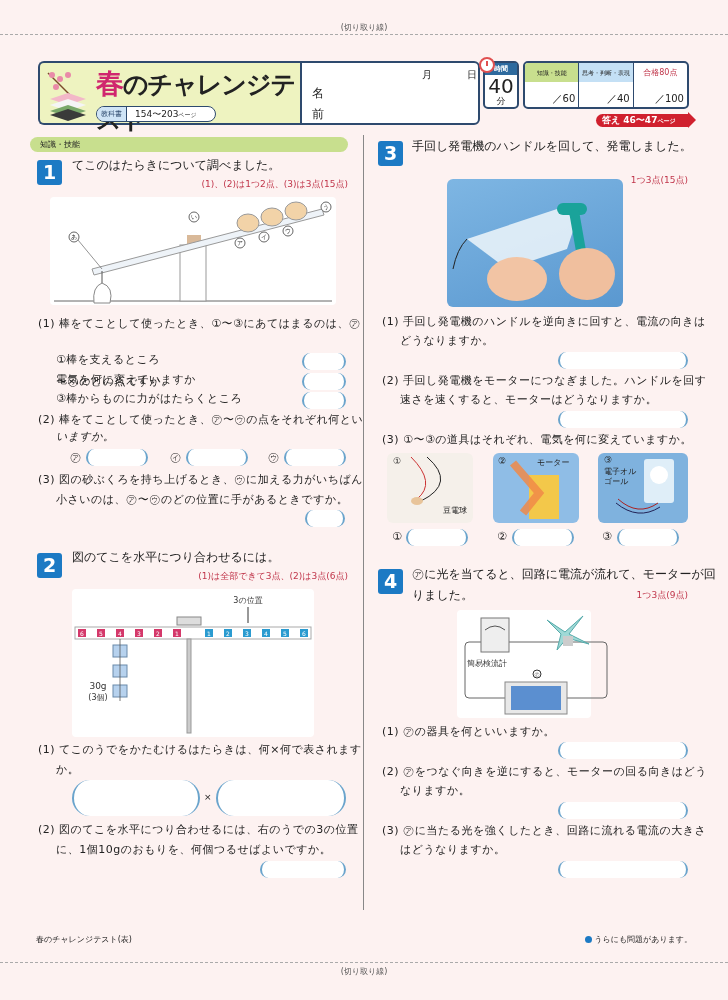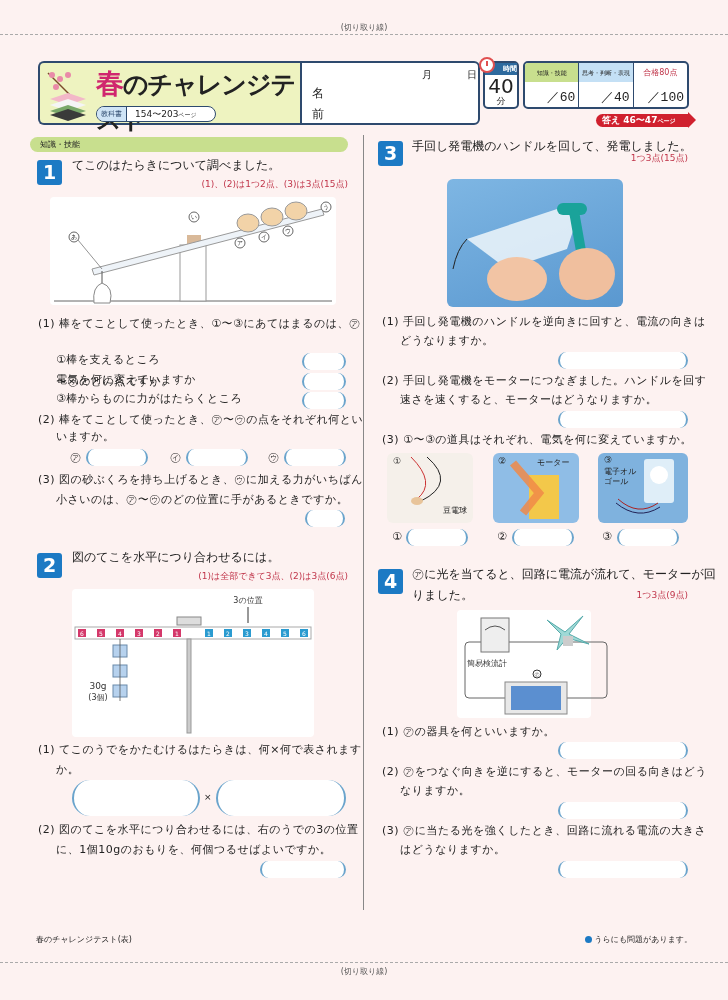--- a/index.html
+++ b/index.html
@@ -46,39 +46,39 @@
   .name-box .month { position: absolute; left: 120px; top: 5px; font-size: 10px; }
   .name-box .day { position: absolute; left: 165px; top: 5px; font-size: 10px; }
   .name-box .na { position: absolute; left: 10px; top: 22px; font-size: 12px; }
   .name-box .mae { position: absolute; left: 10px; top: 43px; font-size: 12px; }
   .time-box {
     position: absolute; left: 483px; top: 61px; width: 36px; height: 48px;
     background: #fff; border: 2px solid #2e4a6e; border-radius: 5px; text-align: center;
   }
   .time-box .time-head {
     height: 12px; background: #2e6a9e; color: #fff; font-size: 7px; font-weight: bold;
-    text-align: right; padding-right: 0; line-height: 12px;
+    padding-right: 0; line-height: 12px;
   }
   .clock {
     position: absolute; left: -6px; top: -6px; width: 16px; height: 16px; border-radius: 50%;
     background: #fff; border: 2px solid #e05050;
   }
   .clock::after {
     content: ""; position: absolute; left: 5px; top: 2px; width: 2px; height: 5px; background: #e05050;
   }
   .time-box .time-num { font-size: 20px; line-height: 20px; margin-top: 1px; }
   .time-box .time-unit { font-size: 9px; line-height: 10px; }
   .score-box {
     position: absolute; left: 523px; top: 61px; width: 166px; height: 48px;
     border: 2px solid #2e4a6e; border-radius: 5px; background: #fff; display: flex; overflow: hidden;
   }
   .score-col { flex: 1; border-right: 1px solid #2e4a6e; position: relative; }
   .score-col:last-child { border-right: none; }
   .score-col .sc-head { height: 19px; font-size: 6px; text-align: center; display: flex; align-items: center; justify-content: center; line-height: 7px; }
-  .score-col .sc-max { position: absolute; right: 3px; bottom: 1px; font-size: 13px; font-family: Liberation Mono, monospace; }
+  .score-col .sc-max { position: absolute; right: 3px; bottom: 1px; font-size: 10px; }
   .answer-tag {
     position: absolute; left: 596px; top: 114px; width: 92px; height: 13px;
     background: #d0202e; color: #fff; font-size: 9px; font-weight: bold;
     border-radius: 7px 0 0 7px; padding-left: 6px; line-height: 13px;
   }
   .answer-tag::after {
     content: ""; position: absolute; right: -8px; top: -2px;
     border-left: 8px solid #d0202e; border-top: 8px solid transparent; border-bottom: 8px solid transparent;
   }
   .answer-tag small { font-size: 6px; }
@@ -207,21 +207,21 @@
 <div class="qtext" style="left:38px;top:314px;">(1) 棒をてことして使ったとき、①〜③にあてはまるのは、㋐</div>
 <div class="qtext" style="left:56px;top:352px;margin-top:20px;">〜㋒のどの点ですか。</div>
 <div class="qtext" style="left:56px;top:350px;">①棒を支えるところ</div>
 <div class="ans" style="left:302px;top:353px;width:44px;"></div>
 <div class="qtext" style="left:56px;top:370px;">電気を何に変えていますか</div>
 <div class="ans" style="left:302px;top:373px;width:44px;"></div>
 <div class="qtext" style="left:56px;top:389px;">③棒からものに力がはたらくところ</div>
 <div class="ans" style="left:302px;top:392px;width:44px;"></div>
 
 <div class="qtext" style="left:38px;top:410px;">(2) 棒をてことして使ったとき、㋐〜㋒の点をそれぞれ何とい</div>
-<div class="qtext" style="left:56px;top:427px;">いますか。</div>
+<div class="qtext" style="left:56px;top:427px;font-style:italic;">いますか。</div>
 <div class="lbl" style="left:70px;top:450px;">㋐</div>
 <div class="ans" style="left:86px;top:449px;width:62px;"></div>
 <div class="lbl" style="left:170px;top:450px;">㋑</div>
 <div class="ans" style="left:186px;top:449px;width:62px;"></div>
 <div class="lbl" style="left:268px;top:450px;">㋒</div>
 <div class="ans" style="left:284px;top:449px;width:62px;"></div>
 
 <div class="qtext" style="left:38px;top:470px;">(3) 図の砂ぶくろを持ち上げるとき、㋒に加える力がいちばん</div>
 <div class="qtext" style="left:56px;top:490px;">小さいのは、㋐〜㋒のどの位置に手があるときですか。</div>
 <div class="ans" style="left:305px;top:510px;width:40px;"></div>
@@ -283,21 +283,21 @@
 <div class="qtext" style="left:56px;top:760px;">か。</div>
 <div class="ans tall" style="left:72px;top:780px;width:128px;"></div>
 <div class="lbl" style="left:204px;top:792px;font-size:9px;">×</div>
 <div class="ans tall" style="left:216px;top:780px;width:130px;"></div>
 <div class="qtext" style="left:38px;top:820px;">(2) 図のてこを水平につり合わせるには、右のうでの3の位置</div>
 <div class="qtext" style="left:56px;top:840px;">に、1個10gのおもりを、何個つるせばよいですか。</div>
 <div class="ans" style="left:260px;top:861px;width:86px;"></div>
 
 <div class="qnum" style="left:378px;top:141px;">3</div>
 <div class="qtitle" style="left:412px;top:138px;">手回し発電機のハンドルを回して、発電しました。</div>
-<div class="points" style="left:520px;top:152px;width:168px;">1つ3点(15点)</div>
+<div class="points" style="left:520px;top:174px;width:168px;">1つ3点(15点)</div>
 <div class="photo" style="left:447px;top:179px;width:176px;height:128px;background:linear-gradient(160deg,#7eb6e3,#5a98d0);">
   <svg width="176" height="128">
     <path d="M20 60 L110 30 L130 40 L120 70 L60 90 Z" fill="#e8f2f8" opacity="0.9"></path>
     <rect x="110" y="24" width="30" height="12" rx="6" fill="#1aa39a"></rect>
     <rect x="126" y="30" width="10" height="50" rx="4" fill="#1aa39a" transform="rotate(-10 130 55)"></rect>
     <ellipse cx="70" cy="100" rx="30" ry="22" fill="#f2c4a4"></ellipse>
     <ellipse cx="140" cy="95" rx="28" ry="26" fill="#f0bf9e"></ellipse>
     <path d="M20 60 Q10 70 6 90" stroke="#222" fill="none"></path>
   </svg>
 </div>

